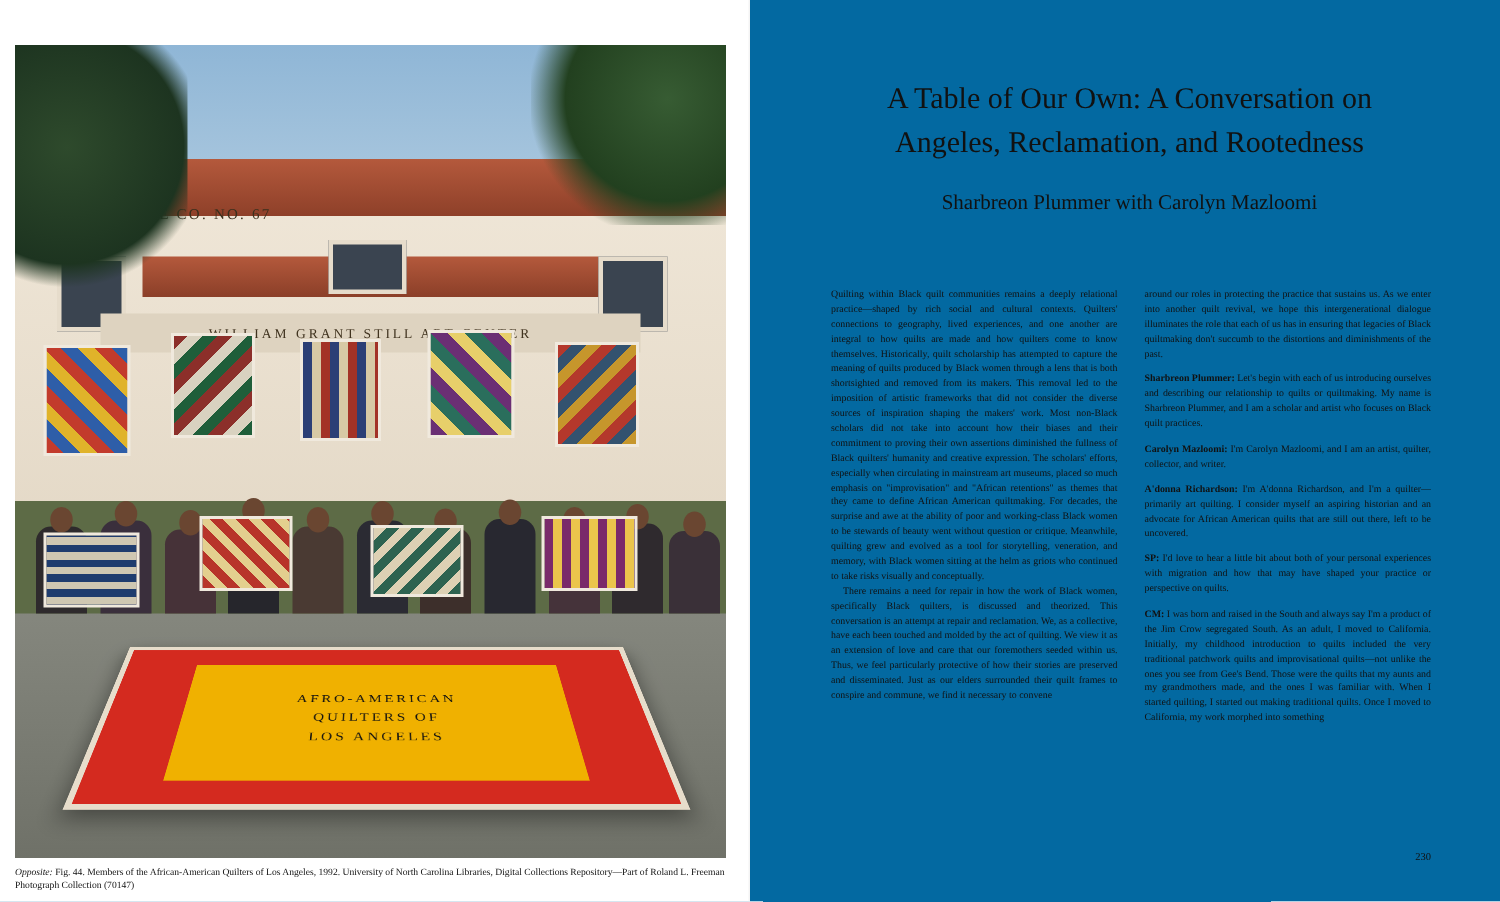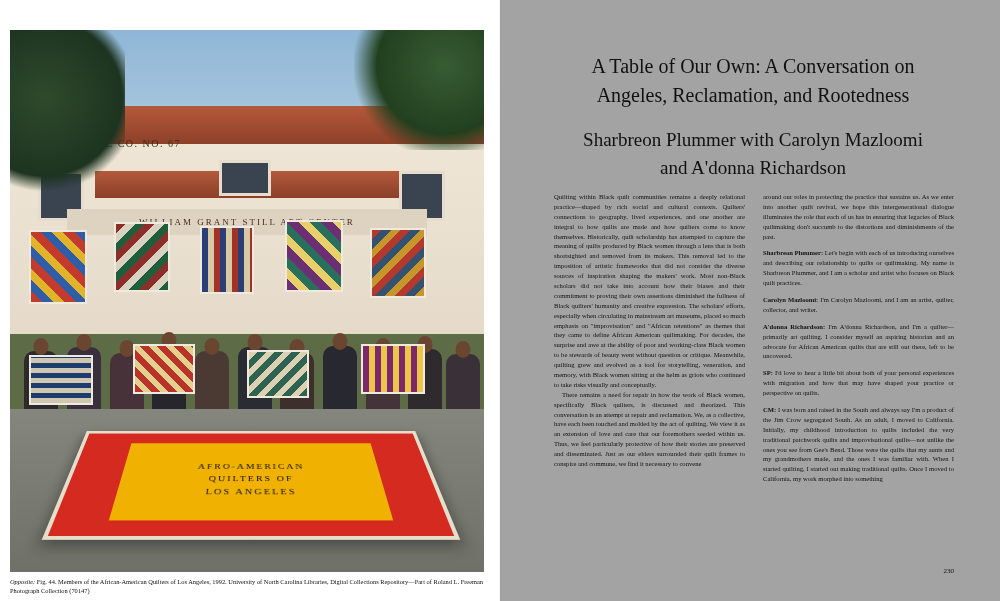--- a/index.html
+++ b/index.html
@@ -156,40 +156,40 @@
     line-height: 1.35;
     color: #111;
   }
   .caption i { font-style: italic; }
 
   
   .right-page {
     position: absolute;
     left: 500px; top: 0;
     width: 500px; height: 601px;
-    background: #a3a3a3;
+    background: #0369a1;
   }
   .title {
     position: absolute;
     left: 48px; top: 52px;
     width: 410px;
     text-align: center;
     font-family: "Liberation Serif", serif;
     font-size: 20px;
     line-height: 1.45;
     color: #111;
     font-weight: 400;
   }
   .byline {
     position: absolute;
     left: 48px; top: 126px;
     width: 410px;
     text-align: center;
     font-family: "Liberation Serif", serif;
-    font-size: 19px;
+    font-size: 14px;
     line-height: 1.45;
     color: #111;
   }
   .columns {
     position: absolute;
     left: 54px; top: 192px;
     width: 400px;
     display: flex;
     gap: 18px;
   }
@@ -307,21 +307,20 @@
   <div class="gutter"></div>
 
   <div class="right-page">
     <div class="title">
       <div>A Table of Our Own: A Conversation on</div>
       <div>Angeles, Reclamation, and Rootedness</div>
     </div>
 
     <div class="byline">
       <div>Sharbreon Plummer with Carolyn Mazloomi</div>
-      <div>and A'donna Richardson</div>
     </div>
 
     <div class="columns">
       <div class="col">
         <p class="noindent">Quilting within Black quilt communities remains a deeply relational practice—shaped by rich social and cultural contexts. Quilters' connections to geography, lived experiences, and one another are integral to how quilts are made and how quilters come to know themselves. Historically, quilt scholarship has attempted to capture the meaning of quilts produced by Black women through a lens that is both shortsighted and removed from its makers. This removal led to the imposition of artistic frameworks that did not consider the diverse sources of inspiration shaping the makers' work. Most non-Black scholars did not take into account how their biases and their commitment to proving their own assertions diminished the fullness of Black quilters' humanity and creative expression. The scholars' efforts, especially when circulating in mainstream art museums, placed so much emphasis on "improvisation" and "African retentions" as themes that they came to define African American quiltmaking. For decades, the surprise and awe at the ability of poor and working-class Black women to be stewards of beauty went without question or critique. Meanwhile, quilting grew and evolved as a tool for storytelling, veneration, and memory, with Black women sitting at the helm as griots who continued to take risks visually and conceptually.</p>
         <p>There remains a need for repair in how the work of Black women, specifically Black quilters, is discussed and theorized. This conversation is an attempt at repair and reclamation. We, as a collective, have each been touched and molded by the act of quilting. We view it as an extension of love and care that our foremothers seeded within us. Thus, we feel particularly protective of how their stories are preserved and disseminated. Just as our elders surrounded their quilt frames to conspire and commune, we find it necessary to convene</p>
       </div>
       <div class="col">
         <p class="noindent">around our roles in protecting the practice that sustains us. As we enter into another quilt revival, we hope this intergenerational dialogue illuminates the role that each of us has in ensuring that legacies of Black quiltmaking don't succumb to the distortions and diminishments of the past.</p>
 

